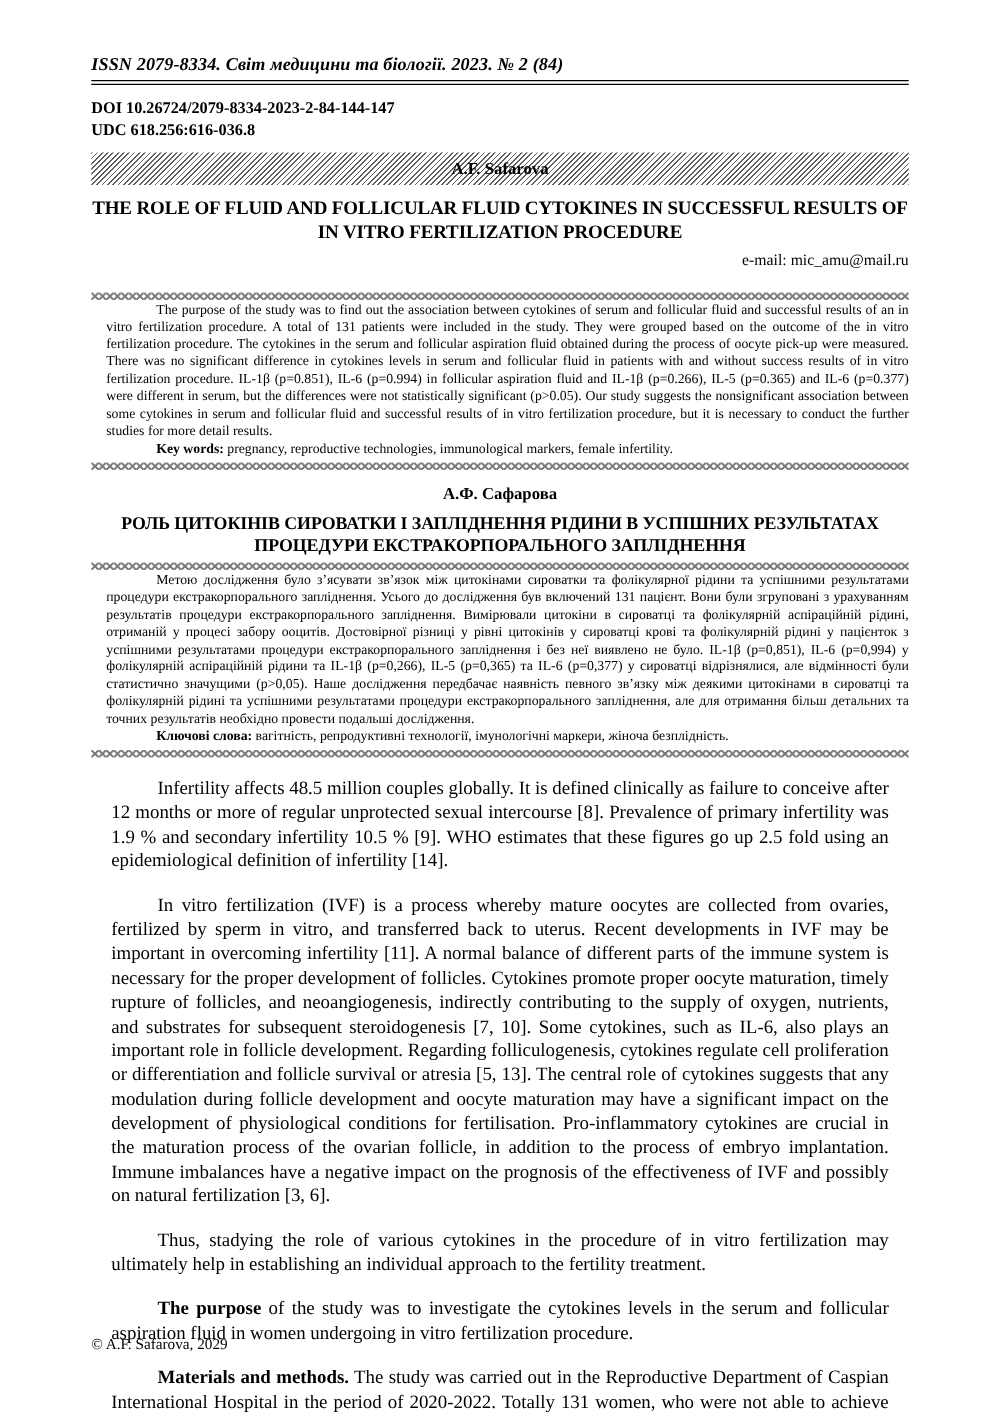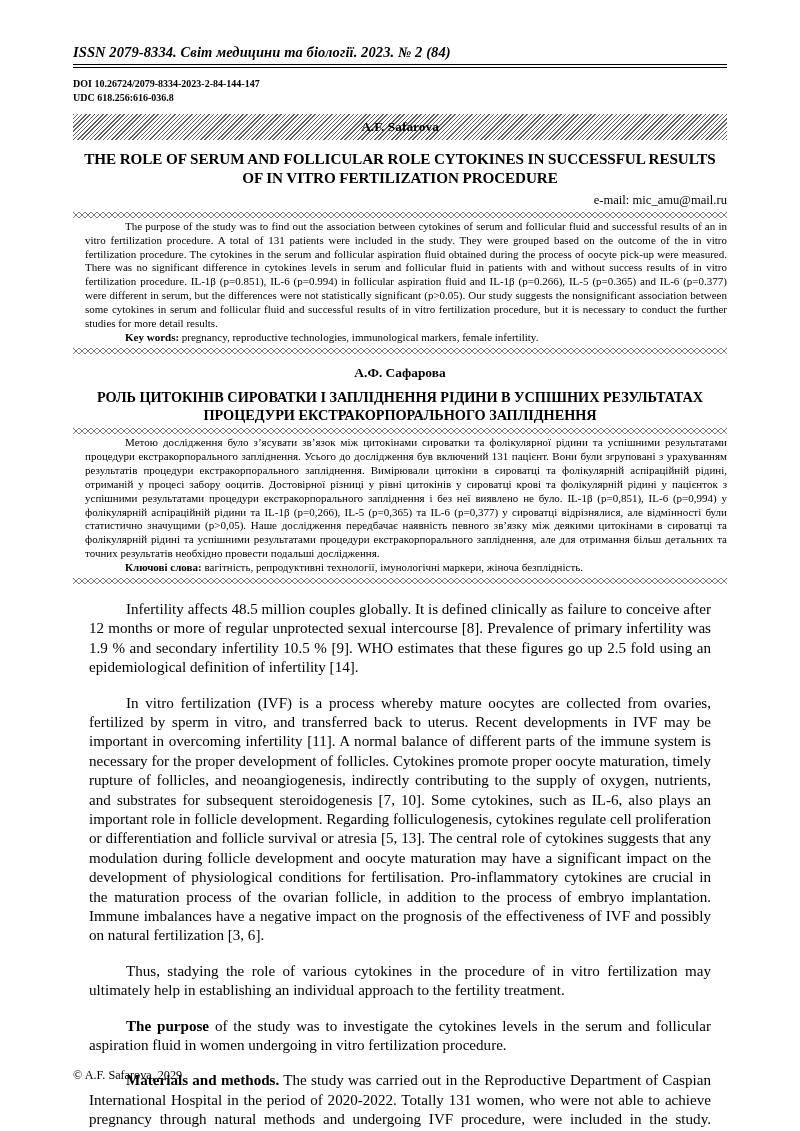--- a/index.html
+++ b/index.html
@@ -42,21 +42,21 @@
   .rule-double {
     border-top: 1.6px solid #000;
     border-bottom: 0.9px solid #000;
     height: 2px;
     margin-bottom: 9px;
   }
 
   
   .idblock {
     font-weight: bold;
-    font-size: 10px;
+    font-size: 13px;
     line-height: 1.32;
     margin-bottom: 10px;
   }
 
   
   .authorband {
     background-color: #ffffff;
     background-image: repeating-linear-gradient(
       135deg,
       #5f5f5f 0px, #5f5f5f 1px,
@@ -79,21 +79,21 @@
     font-weight: bold;
     font-size: 15.2px;
     line-height: 1.28;
     margin-top: 9px;
     letter-spacing: -0.1px;
   }
   .email {
     text-align: right;
     font-size: 12.6px;
     margin-top: 5px;
-    margin-bottom: 4px;
+    margin-bottom: 18px;
   }
 
   
   .zig {
     height: 6px;
     width: 100%;
     background-repeat: repeat-x;
     background-size: 6px 6px;
     background-image:
       linear-gradient(45deg, transparent 43%, #7a7a7a 43%, #7a7a7a 57%, transparent 57%),
@@ -170,21 +170,21 @@
 
     <div class="idblock">
       <div>DOI 10.26724/2079-8334-2023-2-84-144-147</div>
       <div>UDC 618.256:616-036.8</div>
     </div>
 
     <div class="authorband">
       <span class="ln">A.F. Safarova</span>
     </div>
 
-    <div class="title-en">THE ROLE OF SERUM AND FOLLICULAR ROLE CYTOKINES IN SUCCESSFUL RESULTS OF IN VITRO FERTILIZATION PROCEDURE</div>
+    <div class="title-en">THE ROLE OF FLUID AND FOLLICULAR FLUID CYTOKINES IN SUCCESSFUL RESULTS OF IN VITRO FERTILIZATION PROCEDURE</div>
 
     <div class="email">e-mail: mic_amu@mail.ru</div>
 
     <div class="zig"></div>
 
     <div class="abstract">
       <p>The purpose of the study was to find out the association between cytokines of serum and follicular fluid and successful results of an in vitro fertilization procedure. A total of 131 patients were included in the study. They were grouped based on the outcome of the in vitro fertilization procedure. The cytokines in the serum and follicular aspiration fluid obtained during the process of oocyte pick-up were measured. There was no significant difference in cytokines levels in serum and follicular fluid in patients with and without success results of in vitro fertilization procedure. IL-1β (p=0.851), IL-6 (p=0.994) in follicular aspiration fluid and IL-1β (p=0.266), IL-5 (p=0.365) and IL-6 (p=0.377) were different in serum, but the differences were not statistically significant (p&gt;0.05). Our study suggests the nonsignificant association between some cytokines in serum and follicular fluid and successful results of in vitro fertilization procedure, but it is necessary to conduct the further studies for more detail results.</p>
       <p class="kw"><b>Key words:</b> <span>pregnancy, reproductive technologies, immunological markers, female infertility.</span></p>
     </div>
 

